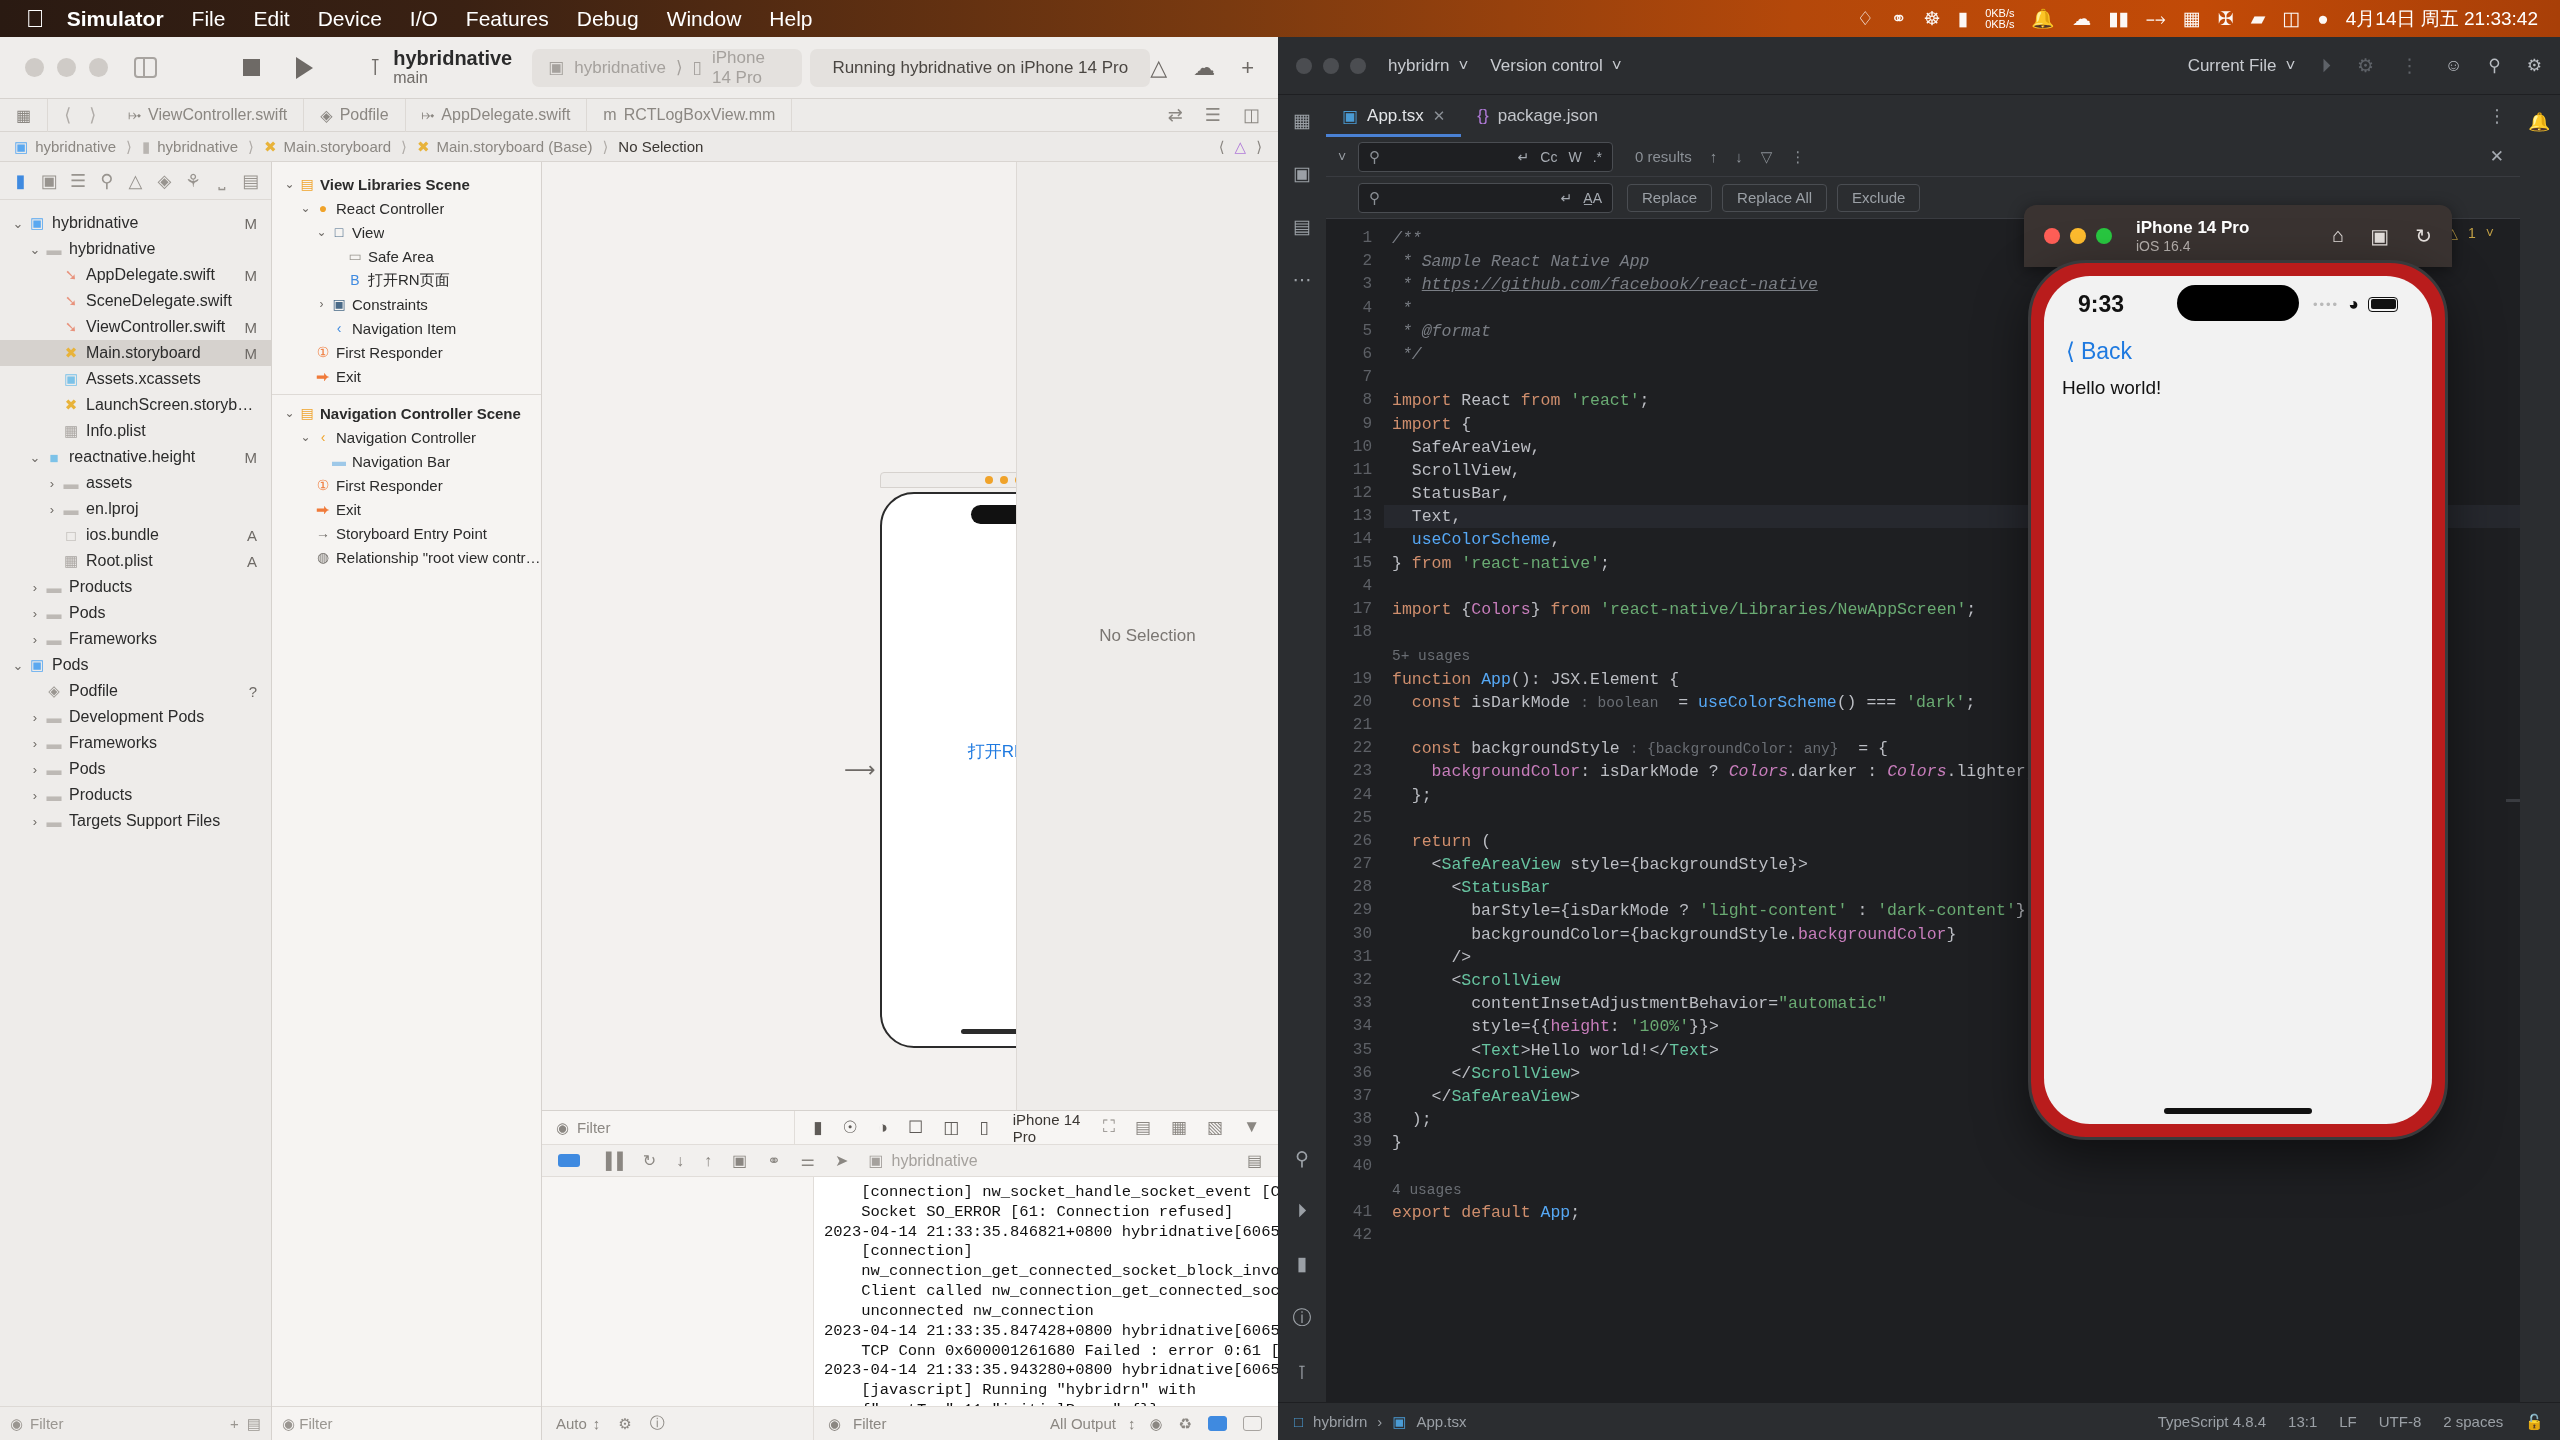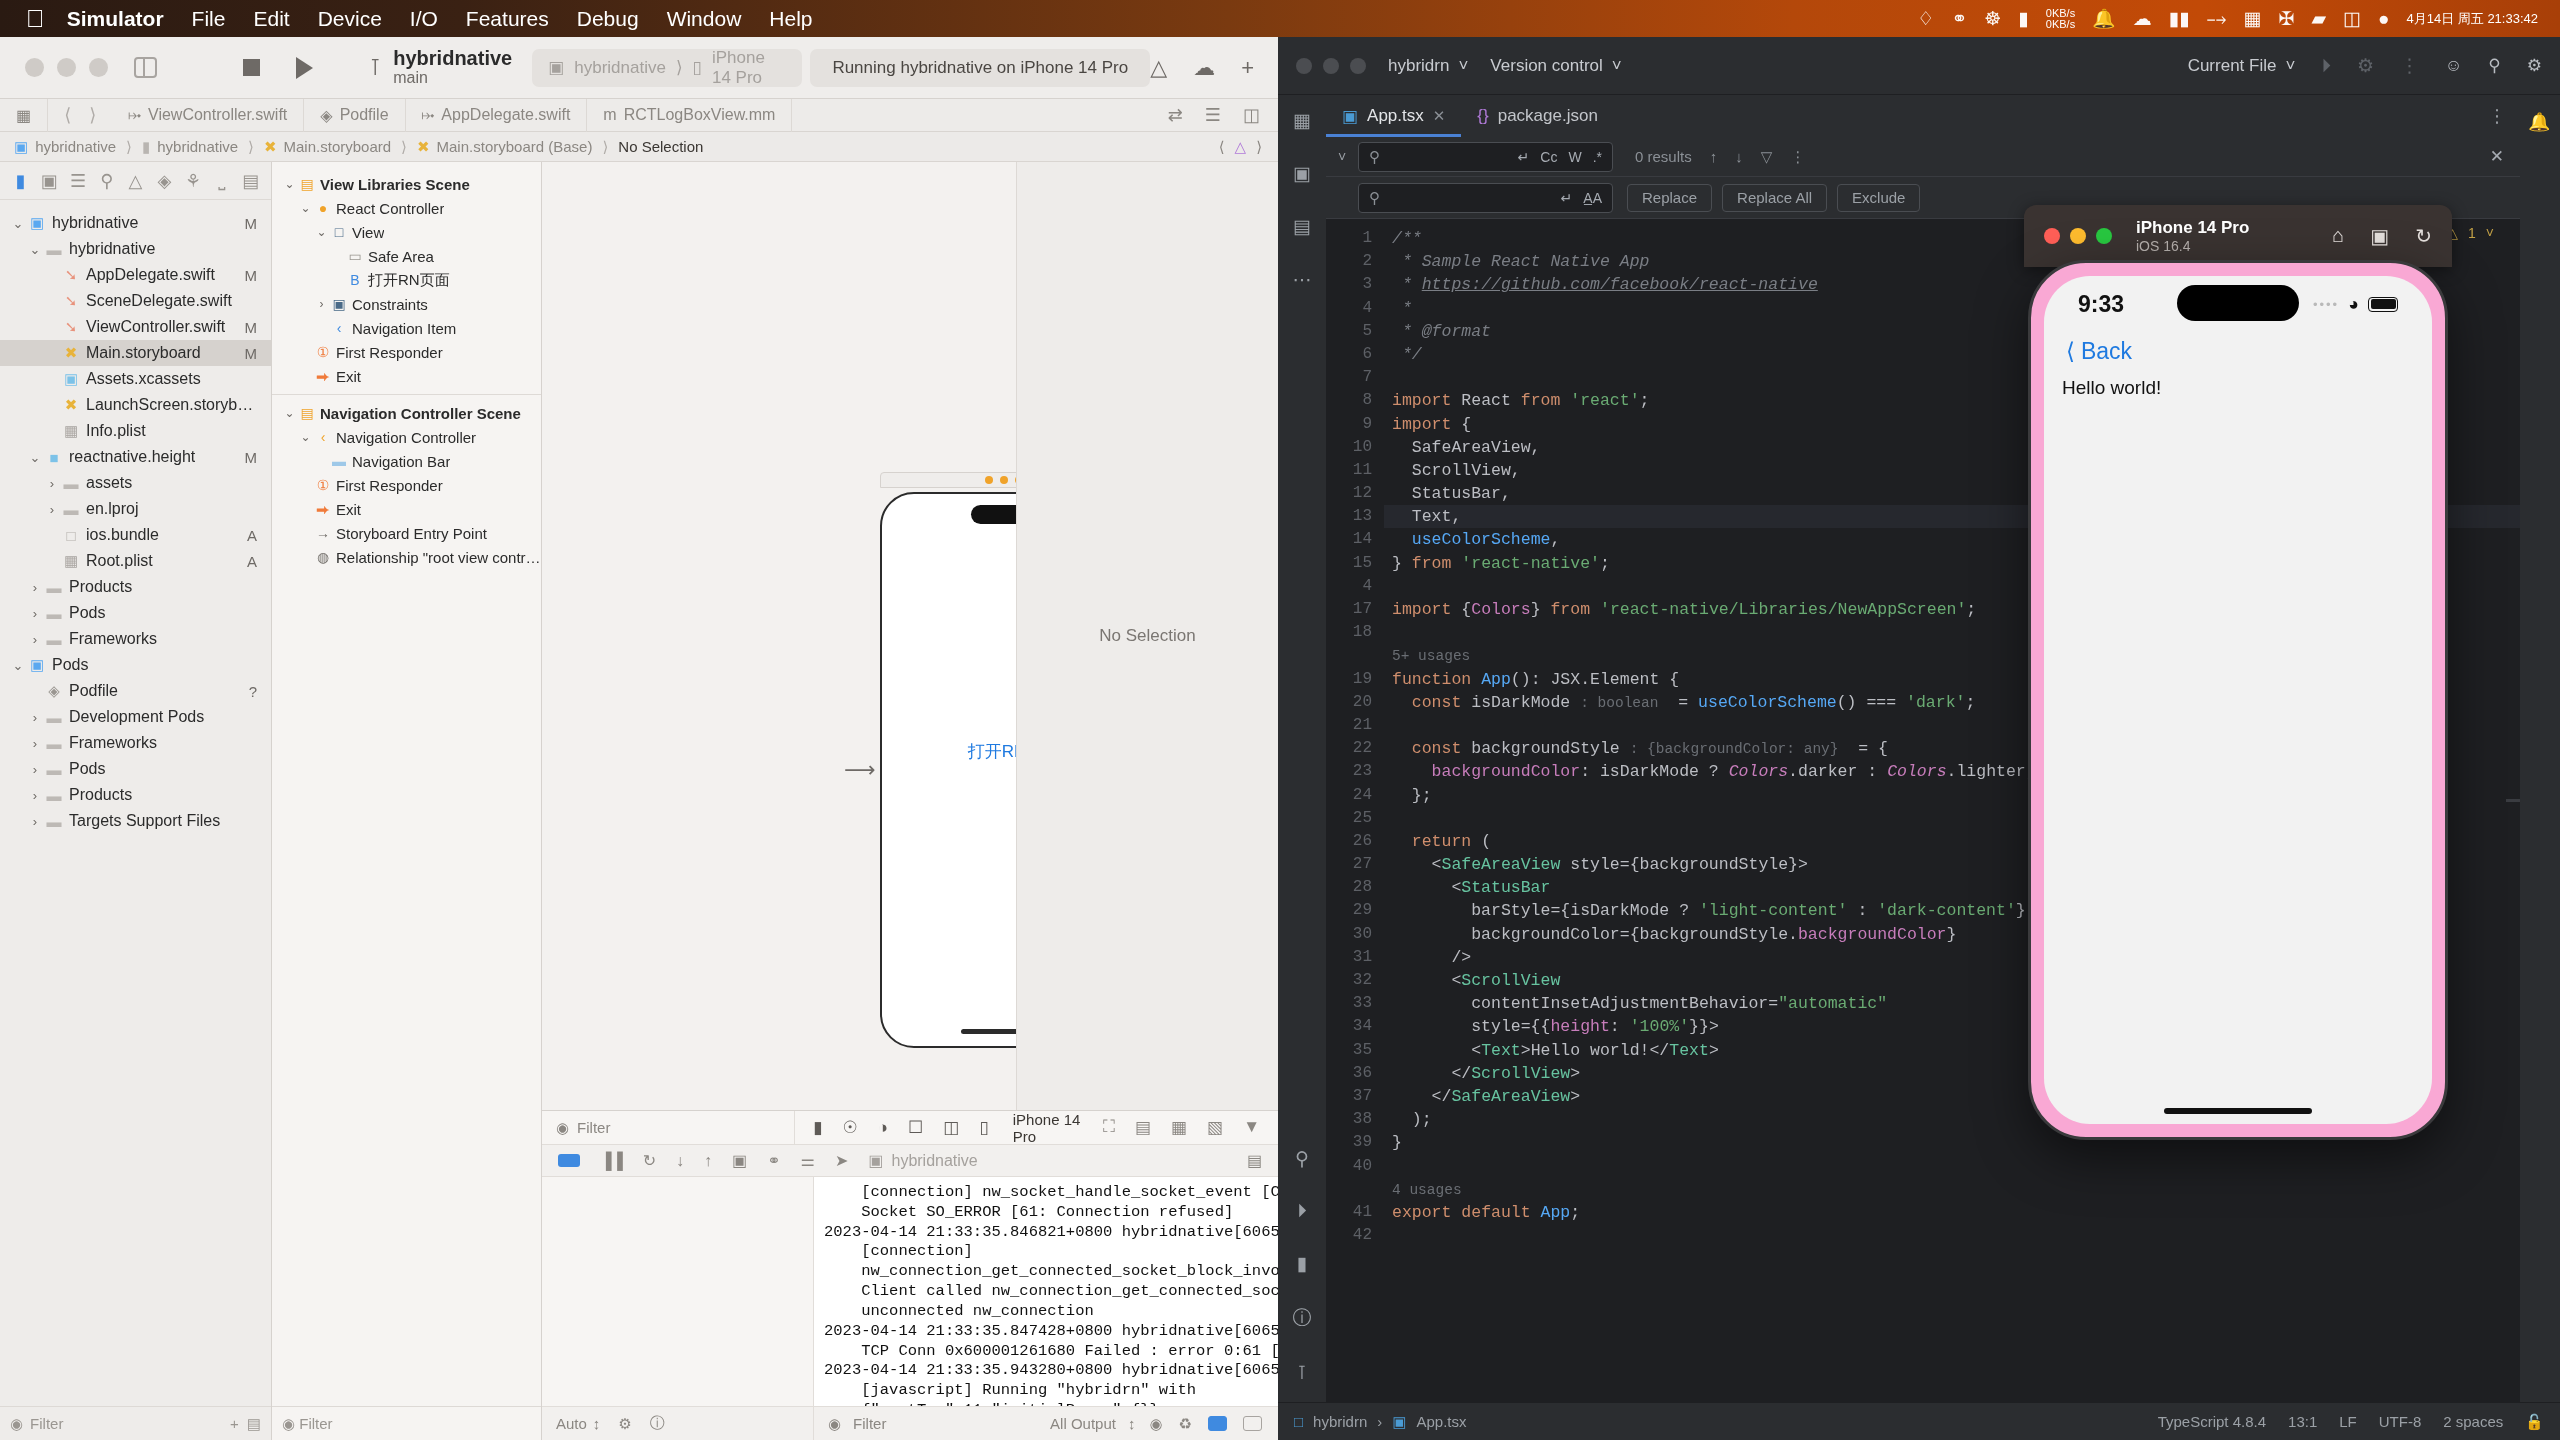--- a/index.html
+++ b/index.html
@@ -17,21 +17,21 @@
     background: linear-gradient(90deg, #2a1a12 0%, #3a2113 18%, #7a3a10 48%, #b4480a 70%, #c24a07 86%, #a83f08 100%);
     display: flex; align-items: center; color: #fff;
     font-size: 21px; z-index: 60;
   }
   .menubar .apple { margin: 0 22px 0 26px; font-size: 25px; line-height: 1; }
   .menubar .mi { margin-right: 28px; white-space: nowrap; }
   .menubar .mi.bold { font-weight: bold; }
   .menubar .right { margin-left: auto; display: flex; align-items: center; gap: 17px; padding-right: 22px; }
   .menubar .right .ico { font-size: 19px; opacity: .96; }
   .netspeed { font-size: 11px; line-height: 11px; text-align: right; }
-  .clock { font-size: 13px; white-space: nowrap; }
+  .clock { font-size: 19px; white-space: nowrap; }
 
   
   .xcode {
     position: absolute; left: 0; top: 37px; width: 1278px; height: 1403px;
     background: #eeecea; color: #2b2b2b; overflow: hidden;
   }
   .xc-toolbar {
     height: 62px; background: #efedeb; border-bottom: 1px solid #d6d2ce;
     display: flex; align-items: center; position: relative;
   }
@@ -223,21 +223,21 @@
     display: flex; align-items: center; padding: 0 20px; gap: 16px; box-shadow: 0 3px 16px rgba(0,0,0,.45);
   }
   .sim-traffic { display: flex; gap: 10px; }
   .sim-traffic i { width: 16px; height: 16px; border-radius: 50%; display: block; }
   .sim-names { line-height: 1.15; margin-left: 8px; }
   .sim-dev { font-size: 17px; font-weight: bold; color: #fff; }
   .sim-os { font-size: 14px; color: #b6b0ad; }
   .sim-acts { margin-left: auto; display: flex; gap: 26px; color: #e4dfdc; font-size: 20px; }
   .sim-body {
     position: absolute; left: 4px; top: 55px; width: 420px; height: 880px;
-    background: #f9a8d4; border-radius: 58px; border: 3px solid #3a3a3c;
+    background: #b91c1c; border-radius: 58px; border: 3px solid #3a3a3c;
     box-shadow: 0 18px 50px rgba(0,0,0,.5);
   }
   .sim-screen { position: absolute; left: 13px; top: 13px; right: 13px; bottom: 13px; background: #f2f2f2; border-radius: 46px; overflow: hidden; }
   .sim-statusbar { height: 56px; display: flex; align-items: center; padding: 0 34px; position: relative; }
   .sim-time { font-size: 23px; font-weight: bold; color: #111; }
   .sim-island { position: absolute; left: 50%; transform: translateX(-50%); top: 9px; width: 122px; height: 36px; background: #000; border-radius: 20px; }
   .sim-right-icons { margin-left: auto; display: flex; align-items: center; gap: 9px; }
   .sim-dots { font-size: 13px; color: #b9b9b9; letter-spacing: 2px; }
   .sim-wifi { font-size: 18px; color: #111; }
   .sim-batt { width: 30px; height: 15px; border: 1.6px solid #111; border-radius: 4px; position: relative; }

